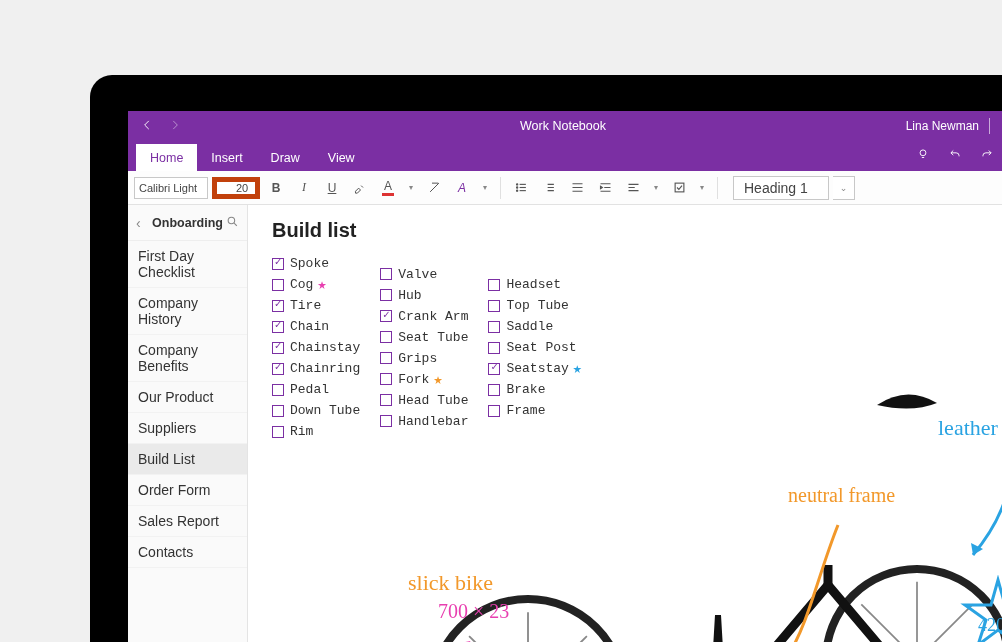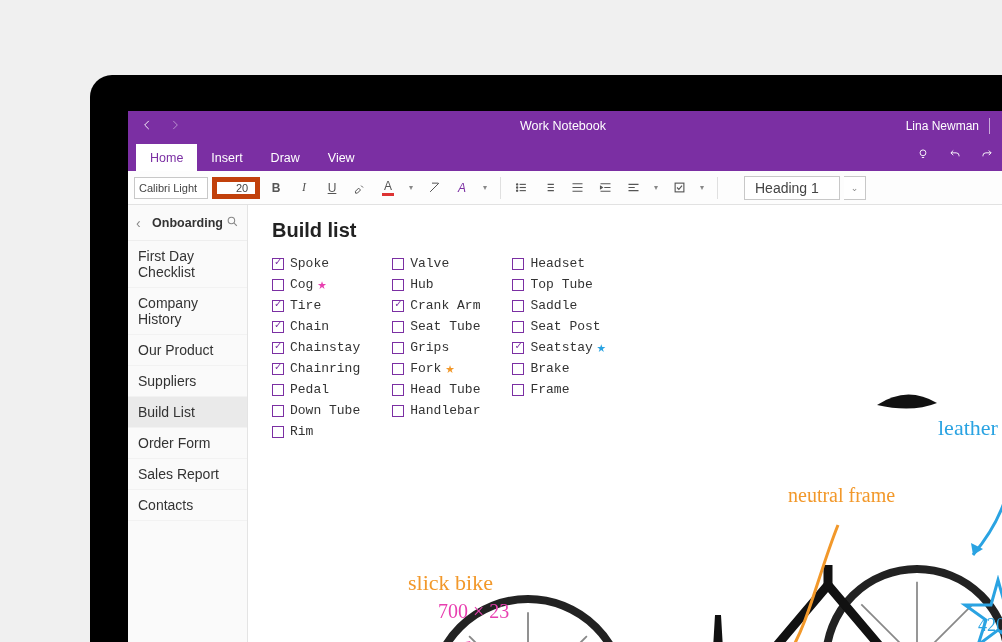--- a/index.html
+++ b/index.html
@@ -89,21 +89,21 @@
   }
   .tbtn {
     width: 24px; height:24px; display:flex; align-items:center; justify-content:center;
     cursor:pointer; color:#555;
   }
   .tbtn.chev { width:14px; }
   .tbtn svg { width:15px; height:15px; }
   .tsep { width:1px; height:22px; background:#e0e0e0; margin:0 4px; }
   .headingbox {
     height:24px; border:1px solid #c8c8c8; padding:0 10px; font-size:14px;
-    display:flex; align-items:center; background:#fff; margin-left:18px;
+    display:flex; align-items:center; background:#fff; margin-left:7px;
     min-width: 96px;
   }
   .hchev { width:22px; height:24px; border:1px solid #c8c8c8; border-left:none;
            display:flex; align-items:center; justify-content:center; background:#fff;}
   
   .bodyarea { display:flex; height: calc(100% - 94px); }
   .navpanel {
     width: 120px; border-right:1px solid #e4e4e4; background:#fafafa;
     padding-top:0;
   }
@@ -116,21 +116,21 @@
   .navhead .search { color:#888; }
   .navhead .title { position:absolute; left:0; right:0; text-align:center;font-weight:bold;}
   .navitem {
     font-size:14px; padding:7px 10px; color:#333; cursor:pointer;
     border-bottom:1px solid #f2f2f2;
   }
   .navitem.active { background:#eaeaea; }
   
   .page { flex:1; padding: 14px 24px; position:relative; overflow:hidden; }
   .pagetitle { font-size:20px; font-weight:600; color:#222; margin-bottom:12px; }
-  .checklist-cols { display:flex; gap: 32px; }
+  .checklist-cols { display:flex; gap: 20px; align-items: center; }
   .checklist-col { display:flex; flex-direction:column; gap:2px; }
   .ci { display:flex; align-items:center; gap:6px; font-family: "Consolas","Courier New",monospace;
         font-size:13px; color:#333; height:19px; }
   .chk {
     width:12px; height:12px; border:1.5px solid #7b2fa3; display:inline-flex;
     align-items:center; justify-content:center; font-size:10px; color:#7b2fa3;
     line-height:1;
   }
   .chk.checked::after { content:"✓"; font-size:11px; position:relative; top:-1px; }
   .star { color:#e83fb0; font-size:15px; margin-left:-2px;}
@@ -289,20 +289,21 @@
         <span class="search" style="margin-left:auto">
           <svg width="13" height="13" viewBox="0 0 24 24" fill="none" stroke="#888" stroke-width="2">
               <circle cx="10" cy="10" r="6"></circle>
               <path d="M15 15l5 5"></path>
             </svg>
         </span>
       </div>
       <div id="navitems">
           <div class="navitem">First Day Checklist</div>
           <div class="navitem">Company History</div>
+          <div class="navitem">Company Benefits</div>
           <div class="navitem">Our Product</div>
           <div class="navitem">Suppliers</div>
           <div class="navitem active">Build List</div>
           <div class="navitem">Order Form</div>
           <div class="navitem">Sales Report</div>
           <div class="navitem">Contacts</div>
         </div>
     </div>
 
     <div class="page">

